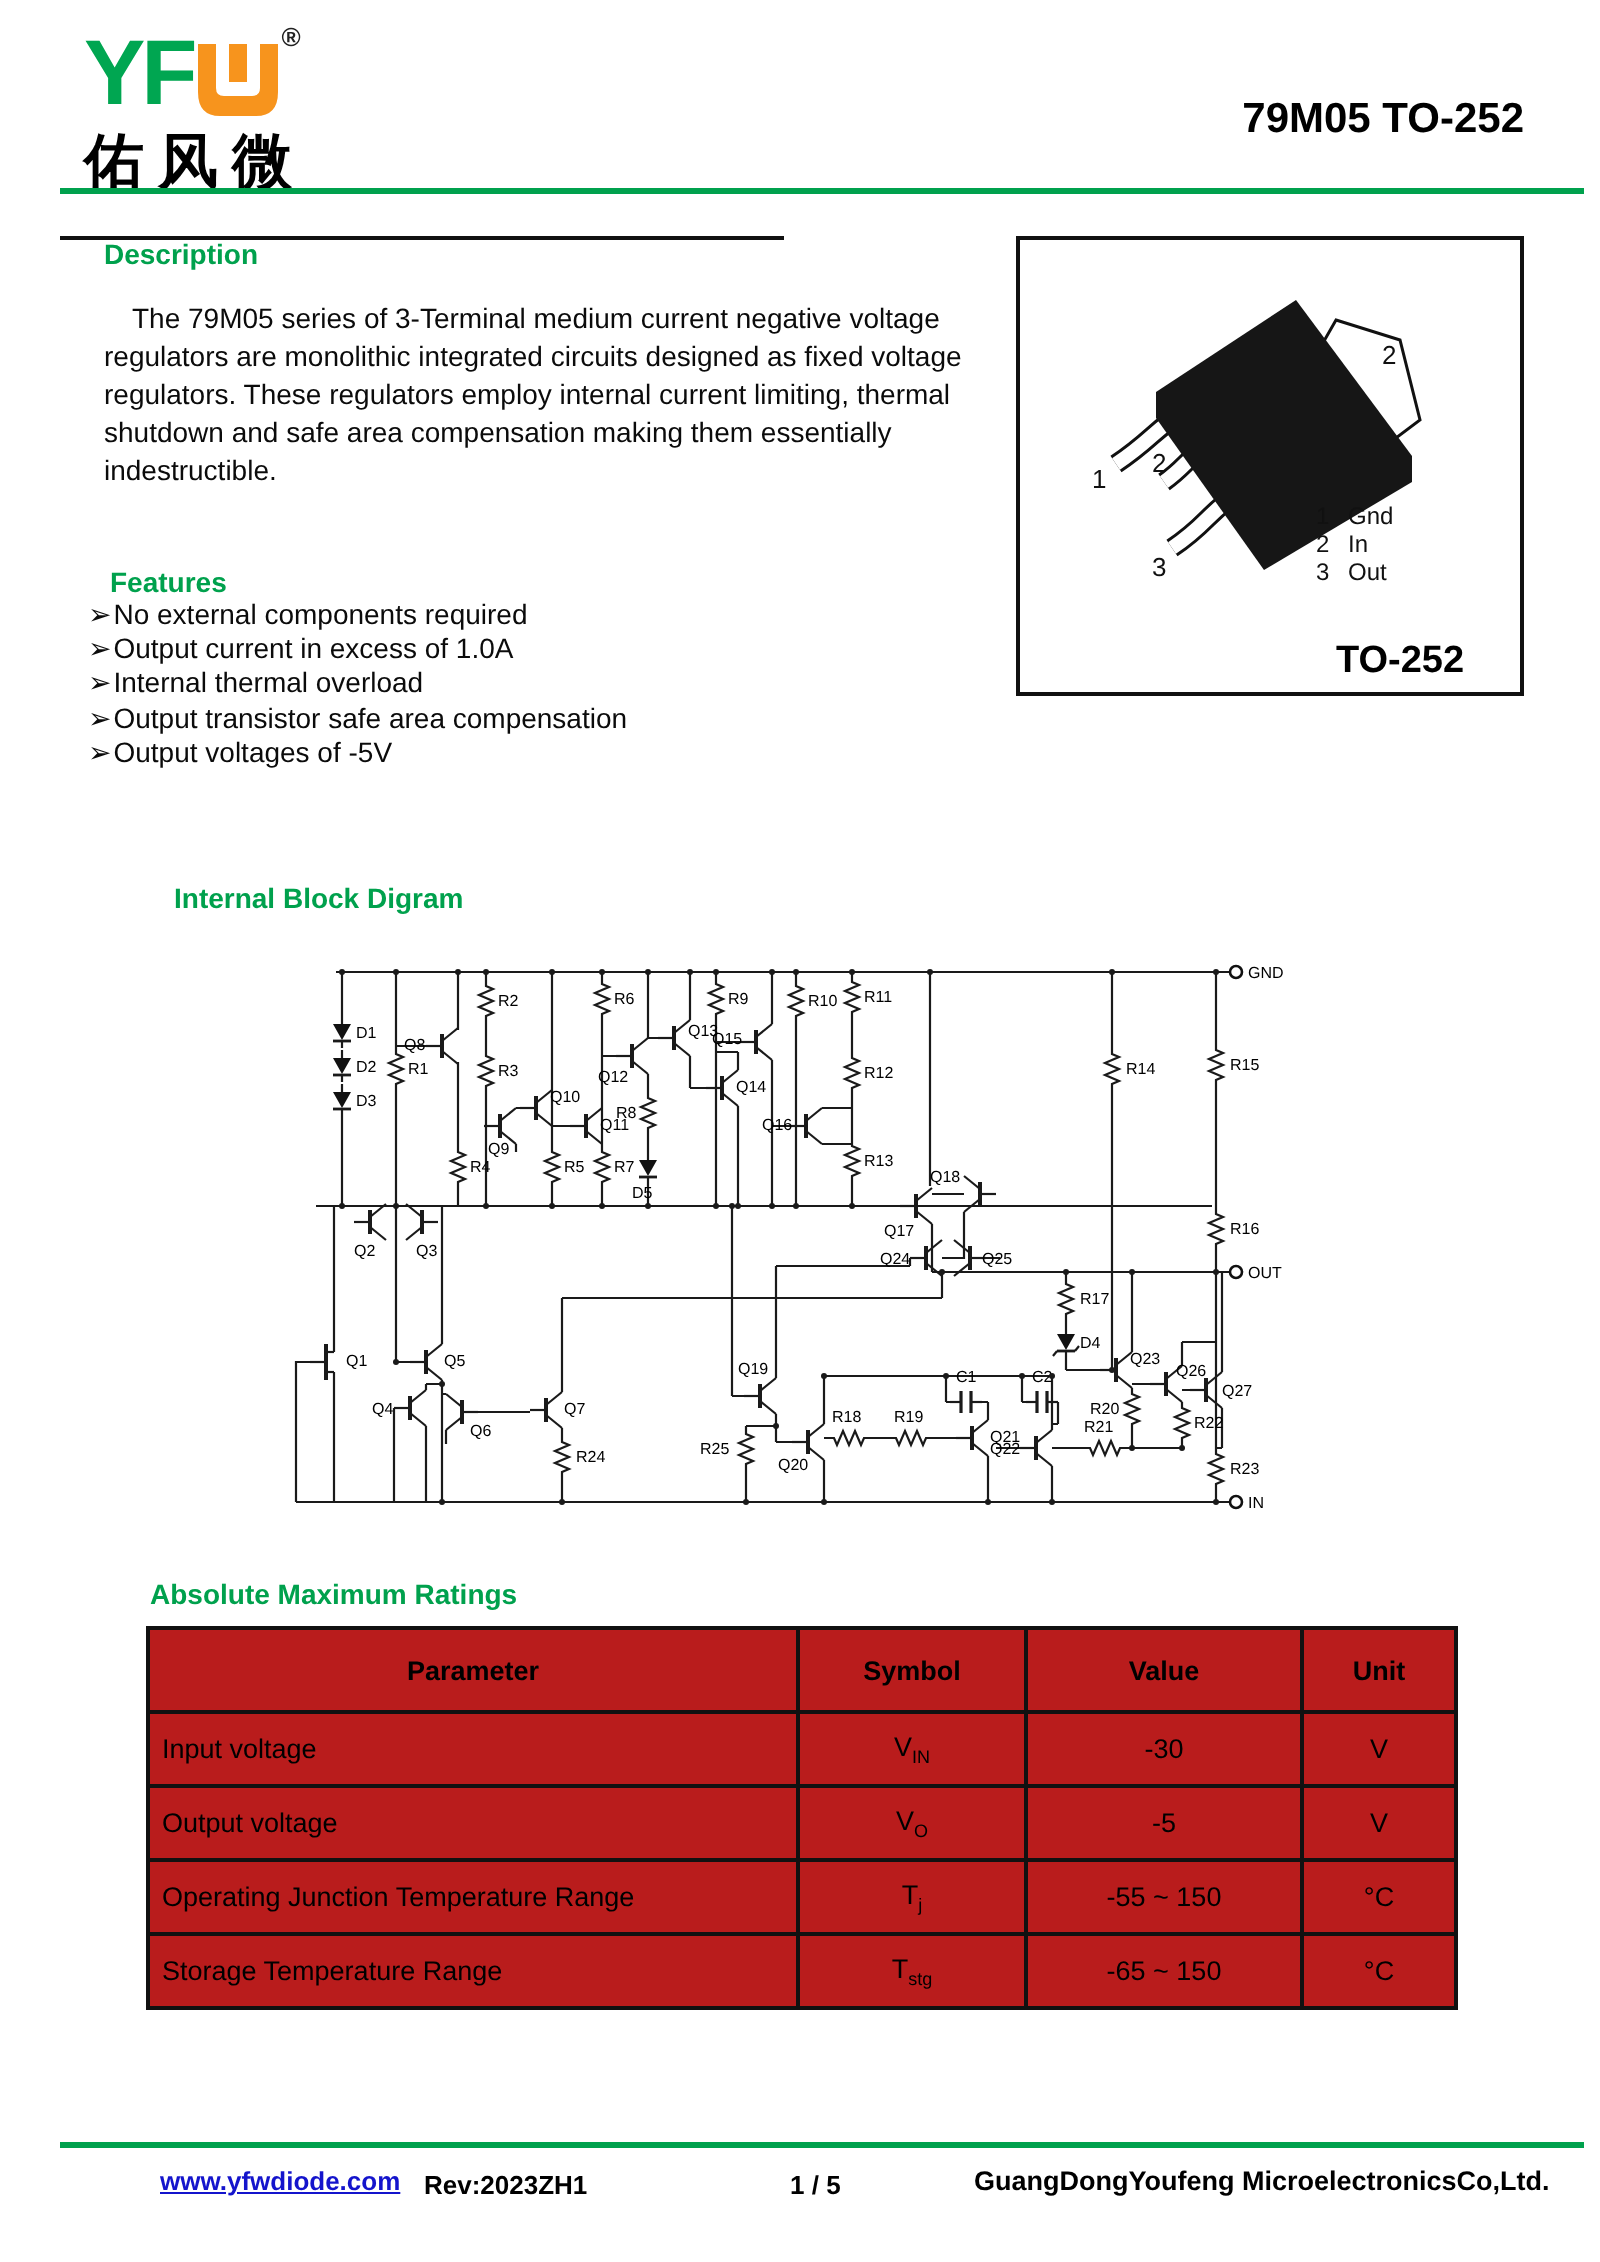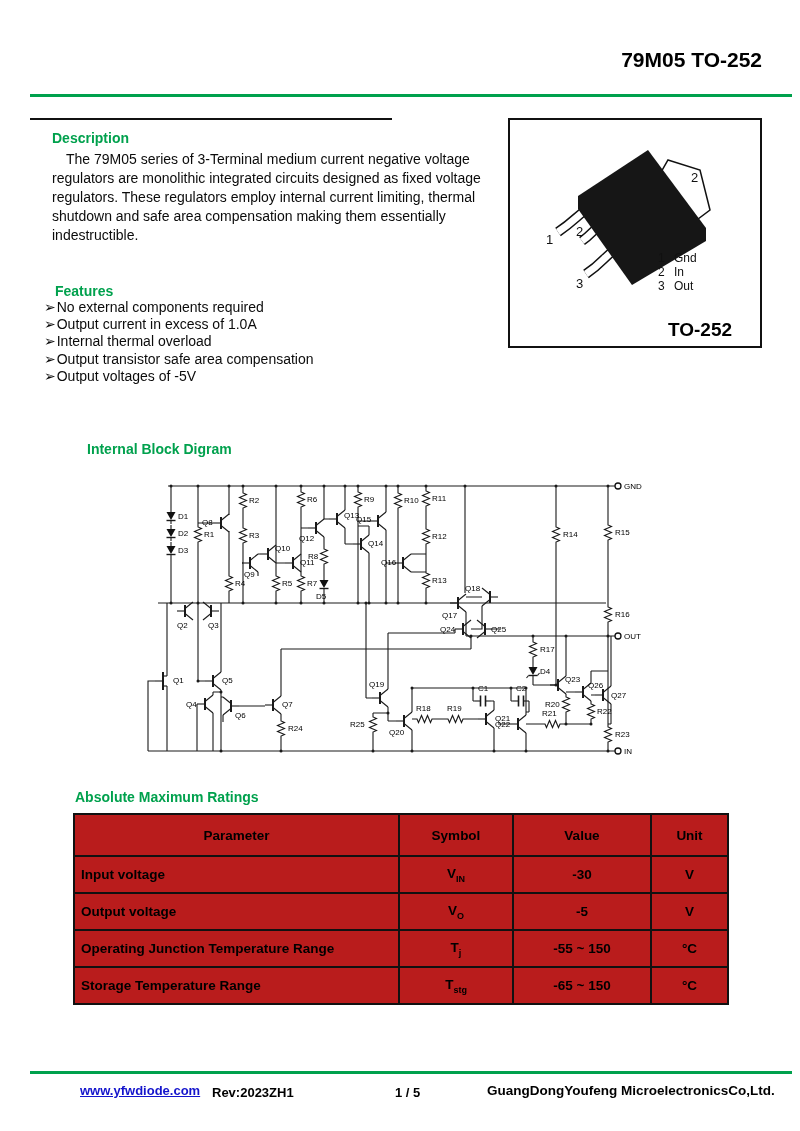--- a/index.html
+++ b/index.html
@@ -23,42 +23,55 @@
   .features-list .fi{white-space:nowrap;}
   .features-list .bullet{margin-right:1px;}
   
   .pkg-box{position:absolute;left:508px;top:118px;width:250px;height:226px;border:2px solid #111;background:#fff;}
   
   .schem{position:absolute;left:128px;top:466px;width:522px;height:300px;}
   
   .ratings{position:absolute;left:73px;top:813px;border-collapse:collapse;table-layout:fixed;width:654px;}
   .ratings th,.ratings td{border:2px solid #111;font-size:13.5px;color:#000;background:#b91c1c;}
   .ratings th{height:38px;font-weight:bold;text-align:center;}
-  .ratings td{height:33px;text-align:center;font-weight:bold;}
+  .ratings td{height:33px;text-align:center;font-weight:normal;}
   .ratings td.param{text-align:left;padding-left:6px;}
   .ratings sub{font-size:9px;}
   
   .rule-green-bot{position:absolute;left:30px;right:8px;top:1071px;height:3px;background:#00a14d;}
   .footer-link{position:absolute;left:80px;top:1083px;font-size:13px;font-weight:bold;color:#1414cc;text-decoration:underline;}
   .footer-rev{position:absolute;left:212px;top:1085px;font-size:13px;font-weight:bold;color:#000;}
   .footer-page{position:absolute;left:395px;top:1085px;font-size:13px;font-weight:bold;color:#000;}
   .footer-co{position:absolute;left:487px;top:1083px;font-size:13.5px;font-weight:bold;color:#000;}
   svg text{font-family:"Liberation Sans",sans-serif;}
 </style>
 </head>
 <body>
 
 <div class="page">
 
+  <div class="logo-wrap">
+    <div class="logo-row">
+      <span class="logo-yf">YF</span>
+      <span class="logo-mark">
+        <svg width="40" height="36" viewBox="0 0 40 36">
+          <path fill="#f7941d" d="M0,0 H9 V22 Q9,26 13,26 H27 Q31,26 31,22 V0 H40 V24 Q40,36 29,36 H11 Q0,36 0,24 Z"></path>
+          <rect fill="#f7941d" x="15.5" y="0" width="9" height="19"></rect>
+        </svg>
+      </span>
+      <span class="logo-reg">®</span>
+    </div>
+    <div class="logo-cn">佑风微</div>
+  </div>
 
   <div class="part-title">79M05 TO-252</div>
   <div class="rule-green-top"></div>
   <div class="subtitle-underline"></div>
 
-  <div class="sec-h" style="left:52px;top:130px;">Description</div>
+  <div class="sec-h" style="left:52px;top:119px;">Description</div>
   <div class="desc-body">The 79M05 series of 3-Terminal medium current negative voltage regulators are monolithic integrated circuits designed as fixed voltage regulators. These regulators employ internal current limiting, thermal shutdown and safe area compensation making them essentially indestructible.</div>
 
   <div class="sec-h" style="left:55px;top:283px;">Features</div>
   <div class="features-list" id="features-list">
       <div class="fi"><span class="bullet">➢</span><span>No external components required</span></div>
       <div class="fi"><span class="bullet">➢</span><span>Output current in excess of 1.0A</span></div>
       <div class="fi"><span class="bullet">➢</span><span>Internal thermal overload</span></div>
       <div class="fi"><span class="bullet">➢</span><span>Output transistor safe area compensation</span></div>
       <div class="fi"><span class="bullet">➢</span><span>Output voltages of -5V</span></div>
     </div>

